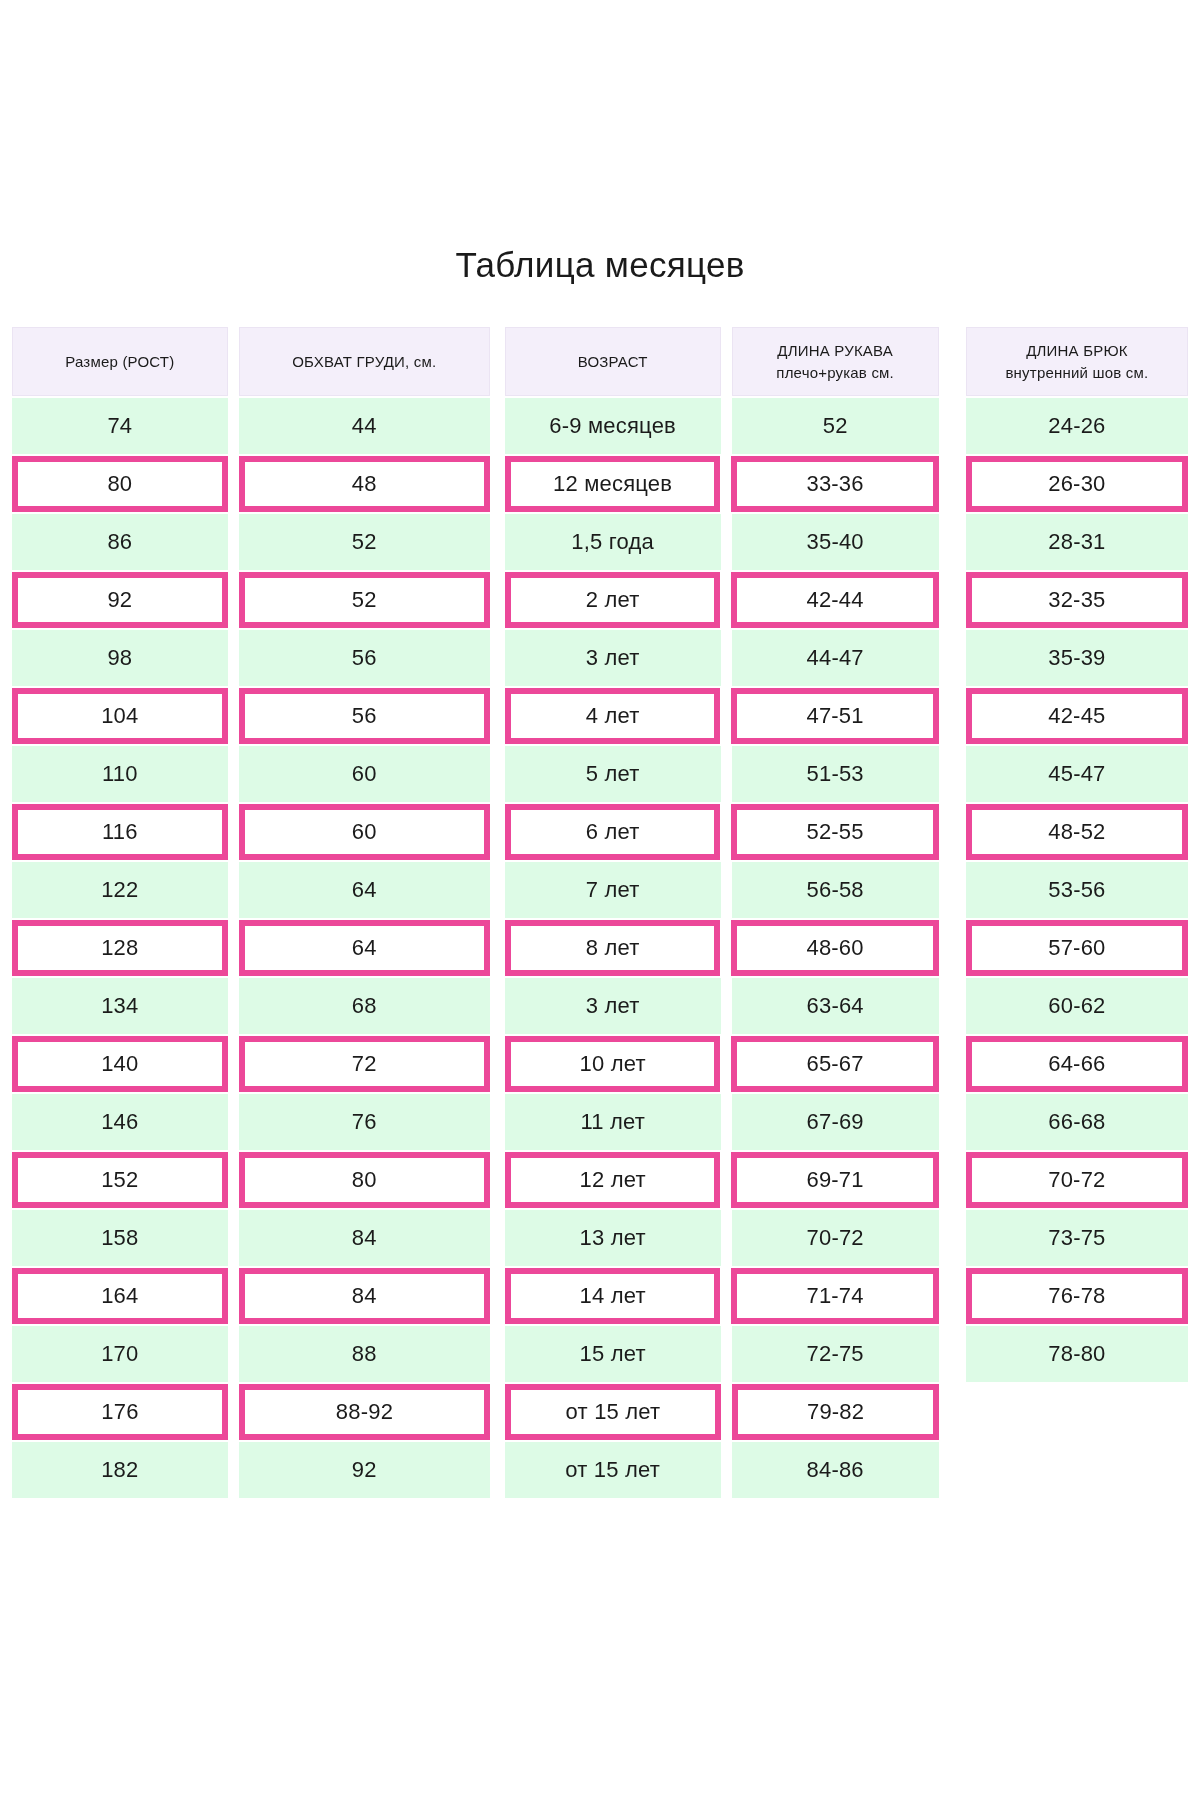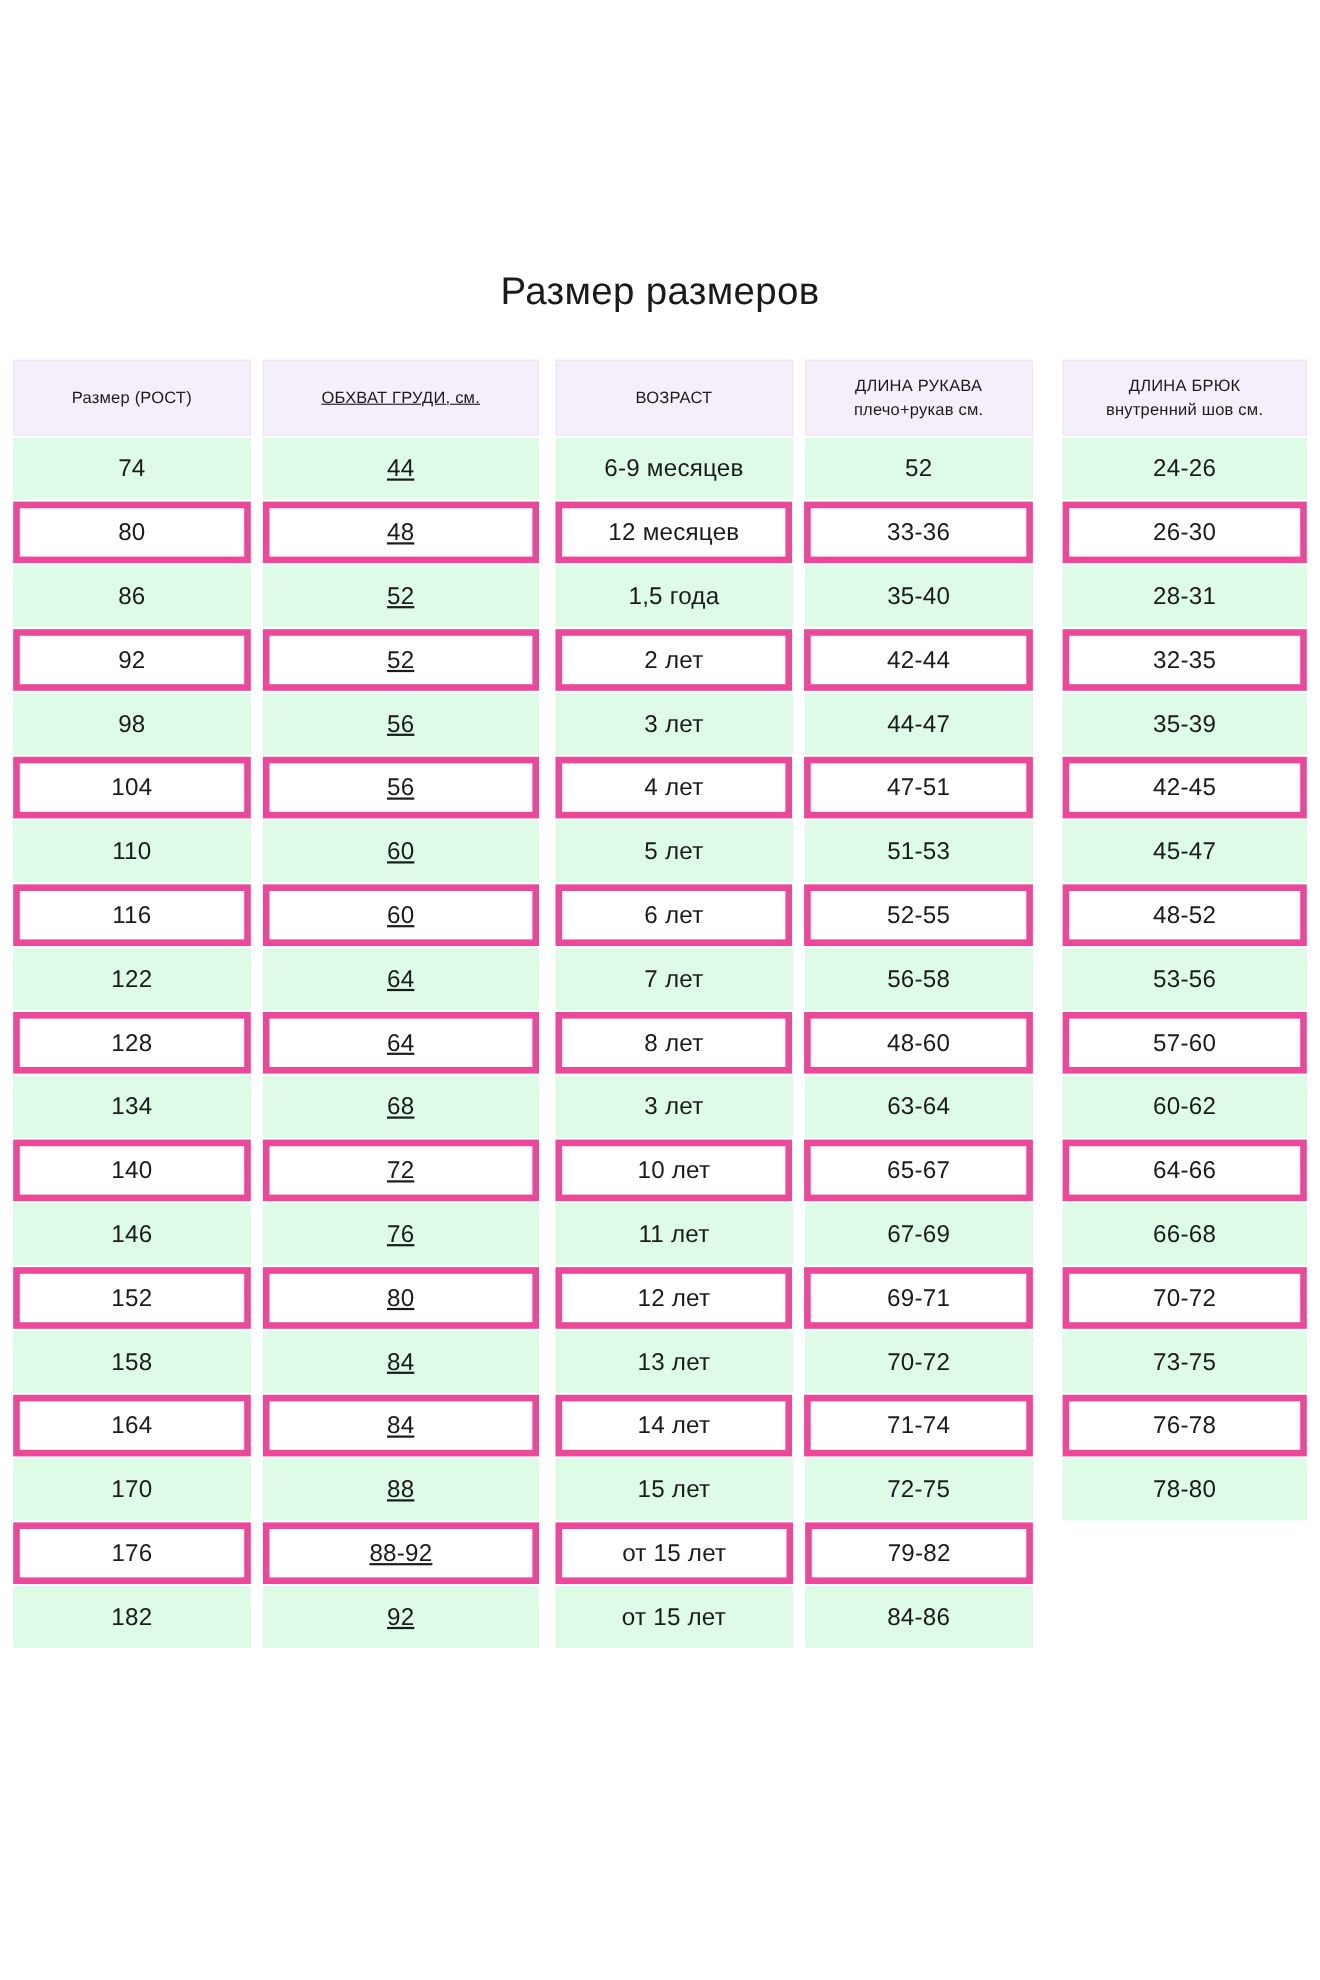--- a/index.html
+++ b/index.html
@@ -53,21 +53,21 @@
     flex-direction: column;
     align-items: center;
     justify-content: center;
     text-align: center;
     color: #1b1b1b;
     overflow: hidden;
   }
 
   
   .c0 { width: 231px; margin-right: 11px; }
-  .c1 { width: 269px; margin-right: 15px; text-decoration: underline; }
+  .c1 { width: 269px; margin-right: 15px; }
   .c2 { width: 231px; margin-right: 11px; }
   .c3 { width: 222px; margin-right: 27px; }
   .c4 { width: 238px; margin-right: 0; }
 
   .header-row .cell {
     height: 69px;
     background: #f4effa;
     border: 1px solid #ebe4f3;
     font-size: 15px;
     font-weight: 400;
@@ -98,21 +98,21 @@
   .cell.empty {
     background: transparent !important;
     border: 1px solid transparent !important;
   }
 </style>
 </head>
 <body>
 
 <div class="page">
 
-  <div class="title">Размер размеров</div>
+  <div class="title">Таблица месяцев</div>
 
   <div class="table">
     <div class="row header-row" id="header-row">
         <div class="cell c0">
           <span>Размер (РОСТ)</span>
         </div>
         <div class="cell c1">
           <span>ОБХВАТ ГРУДИ, см.</span>
         </div>
         <div class="cell c2">

